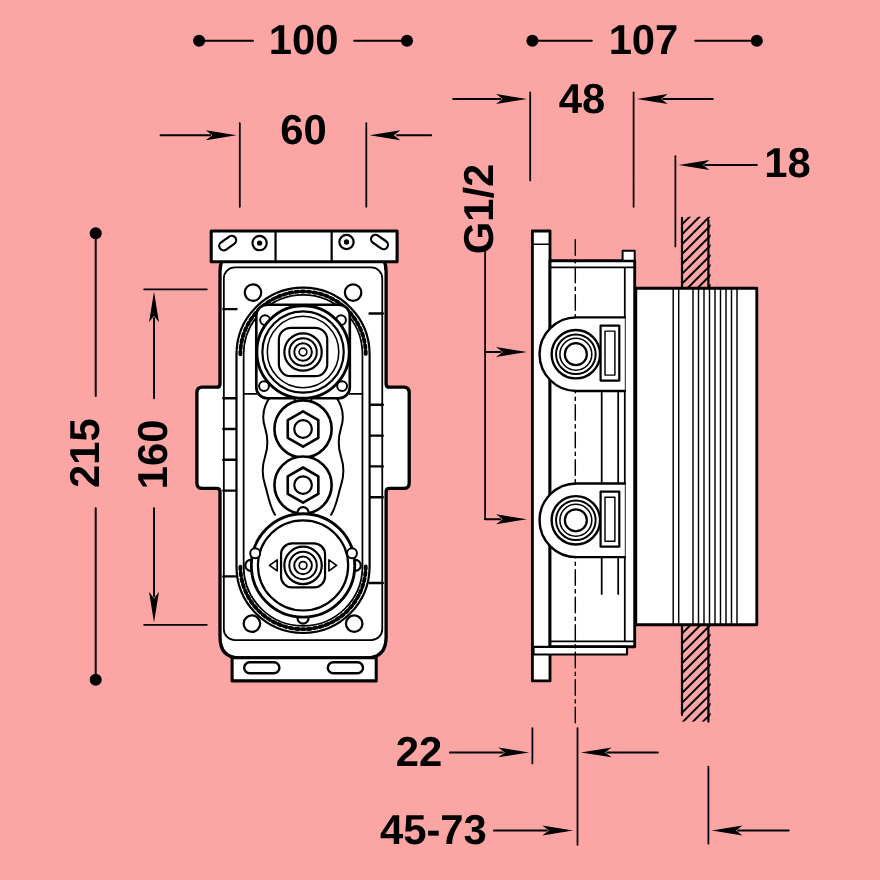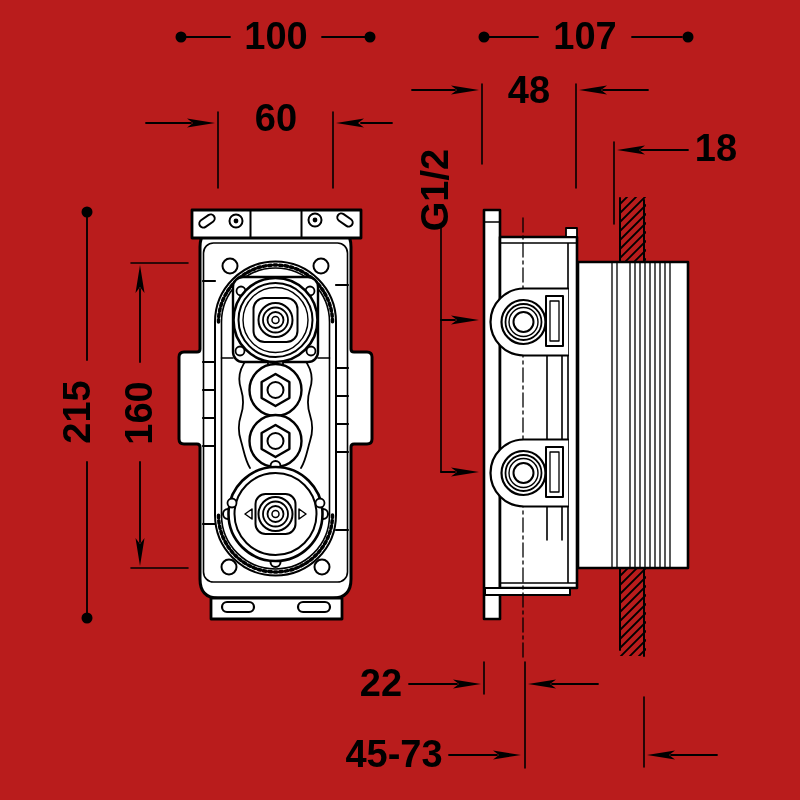--- a/index.html
+++ b/index.html
@@ -1,16 +1,16 @@
 <!DOCTYPE html>
 <html><head>
 <meta charset="utf-8">
 <style>
   html,body{margin:0;padding:0;background:#ffffff;}
-  #stage{width:800px;height:800px;background:#b91c1c;position:relative;font-family:"Liberation Sans",sans-serif;}
+  #stage{width:800px;height:800px;background:#fca5a5;position:relative;font-family:"Liberation Sans",sans-serif;}
   svg{display:block;}
   text{font-family:"Liberation Sans",sans-serif;font-weight:bold;fill:#000;stroke:none;}
   .dim-text{font-size:38px;}
 </style>
 </head>
 <body>
 
 <div id="stage">
 <svg width="800" height="800" viewBox="0 0 800 800">
 

